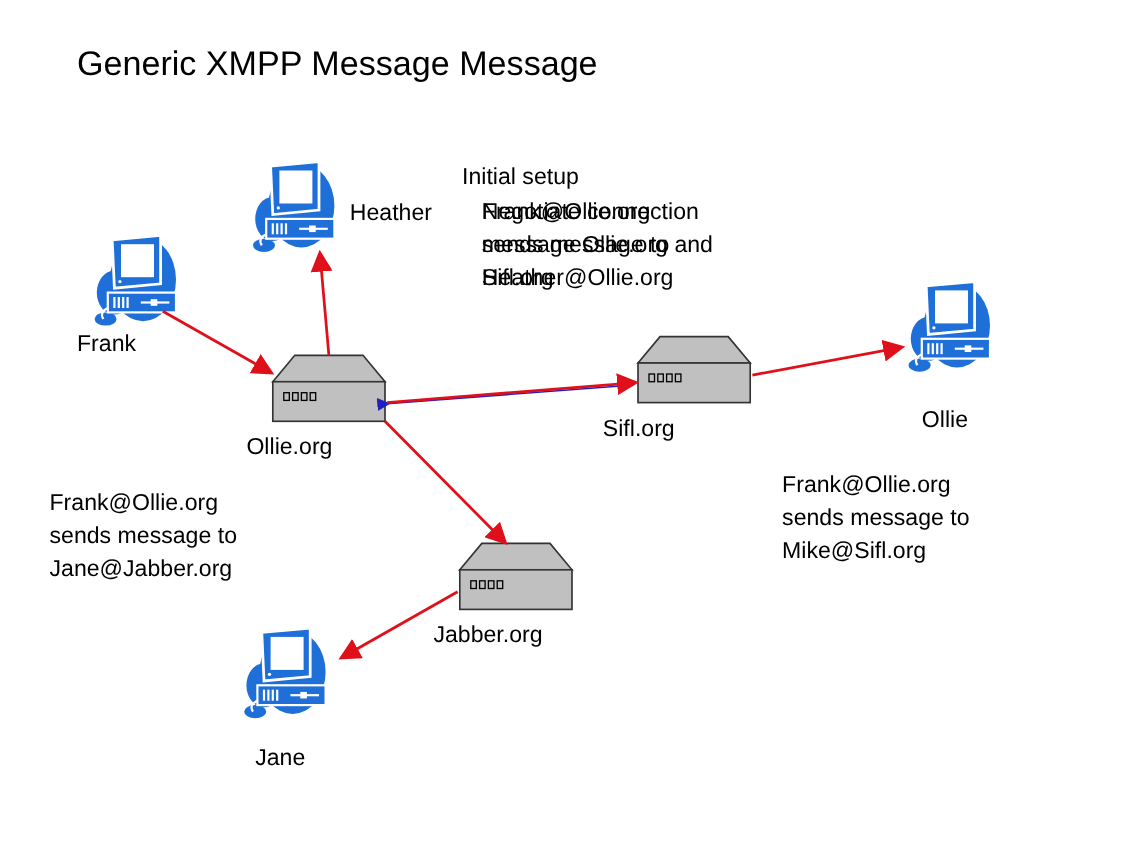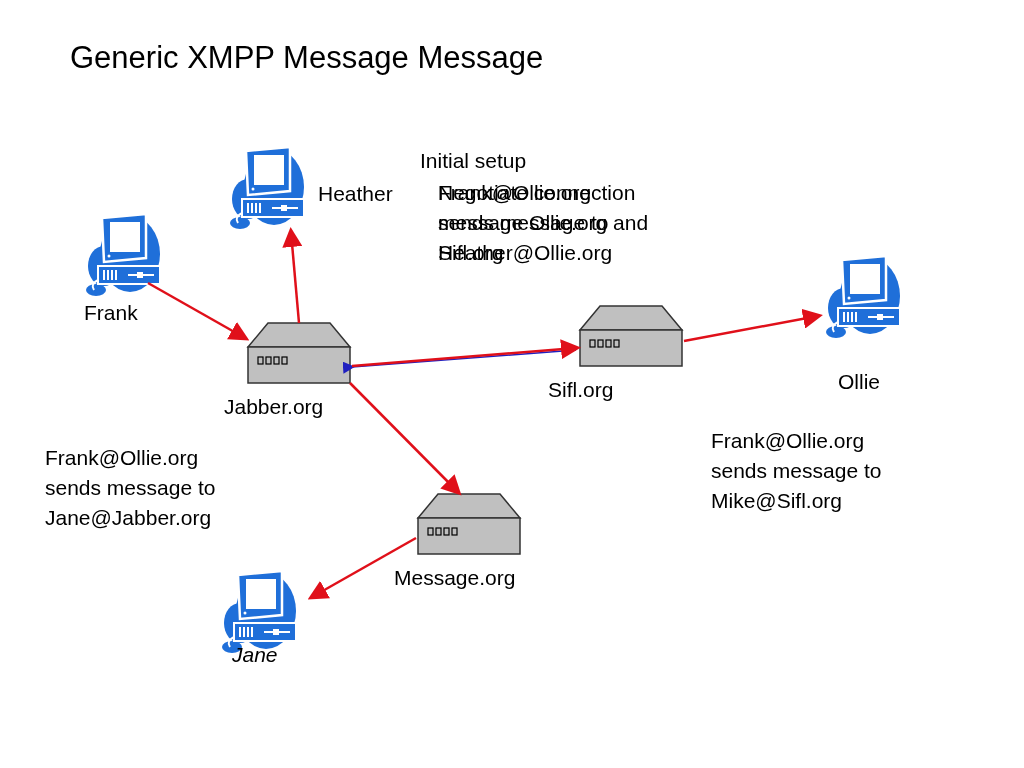--- a/index.html
+++ b/index.html
@@ -65,28 +65,28 @@
   <line x1="576" y1="350" x2="352" y2="367" stroke="#2020c0" stroke-width="1.5" marker-end="url(#arrowhead-start)"></line>
   <line x1="352" y1="366" x2="576" y2="348" stroke="#e0101a" stroke-width="2.5" marker-end="url(#arrowhead)"></line>
   <line x1="684" y1="341" x2="818" y2="316" stroke="#e0101a" stroke-width="2.5" marker-end="url(#arrowhead)"></line>
   <line x1="350" y1="383" x2="458" y2="492" stroke="#e0101a" stroke-width="2.5" marker-end="url(#arrowhead)"></line>
   <line x1="416" y1="538" x2="312" y2="597" stroke="#e0101a" stroke-width="2.5" marker-end="url(#arrowhead)"></line>
 </svg>
 
 <div class="title">Generic XMPP Message Message</div>
 <div class="label" style="left:420px; top:130px;margin-top:20px;">Initial setup</div>
 
-<div class="label" style="left:84px; top:302px;">Frank</div>
+<div class="label" style="left:70px; top:302px;">Frank</div>
 <div class="label" style="left:318px; top:183px;text-align:center;">Heather</div>
 <div class="label" style="left:838px; top:371px;">Ollie</div>
-<div class="label" style="left:232px; top:644px;font-style:italic;">Jane</div>
+<div class="label" style="left:232px; top:678px;">Jane</div>
 
-<div class="label" style="left:224px; top:396px;">Jabber.org</div>
+<div class="label" style="left:224px; top:396px;">Ollie.org</div>
 <div class="label" style="left:548px; top:379px;">Sifl.org</div>
-<div class="label" style="left:394px; top:567px;">Message.org</div>
+<div class="label" style="left:394px; top:567px;">Jabber.org</div>
 
 <div class="overlay-note" style="left:438px; top:178px;">Negotiate connection
 message Ollie.org and
 Sifl.org</div>
 <div class="overlay-note" style="left:438px; top:178px;">Frank@Ollie.org
 sends message to
 Heather@Ollie.org</div>
 
 <div class="note" style="left:45px; top:443px;">Frank@Ollie.org
 sends message to

